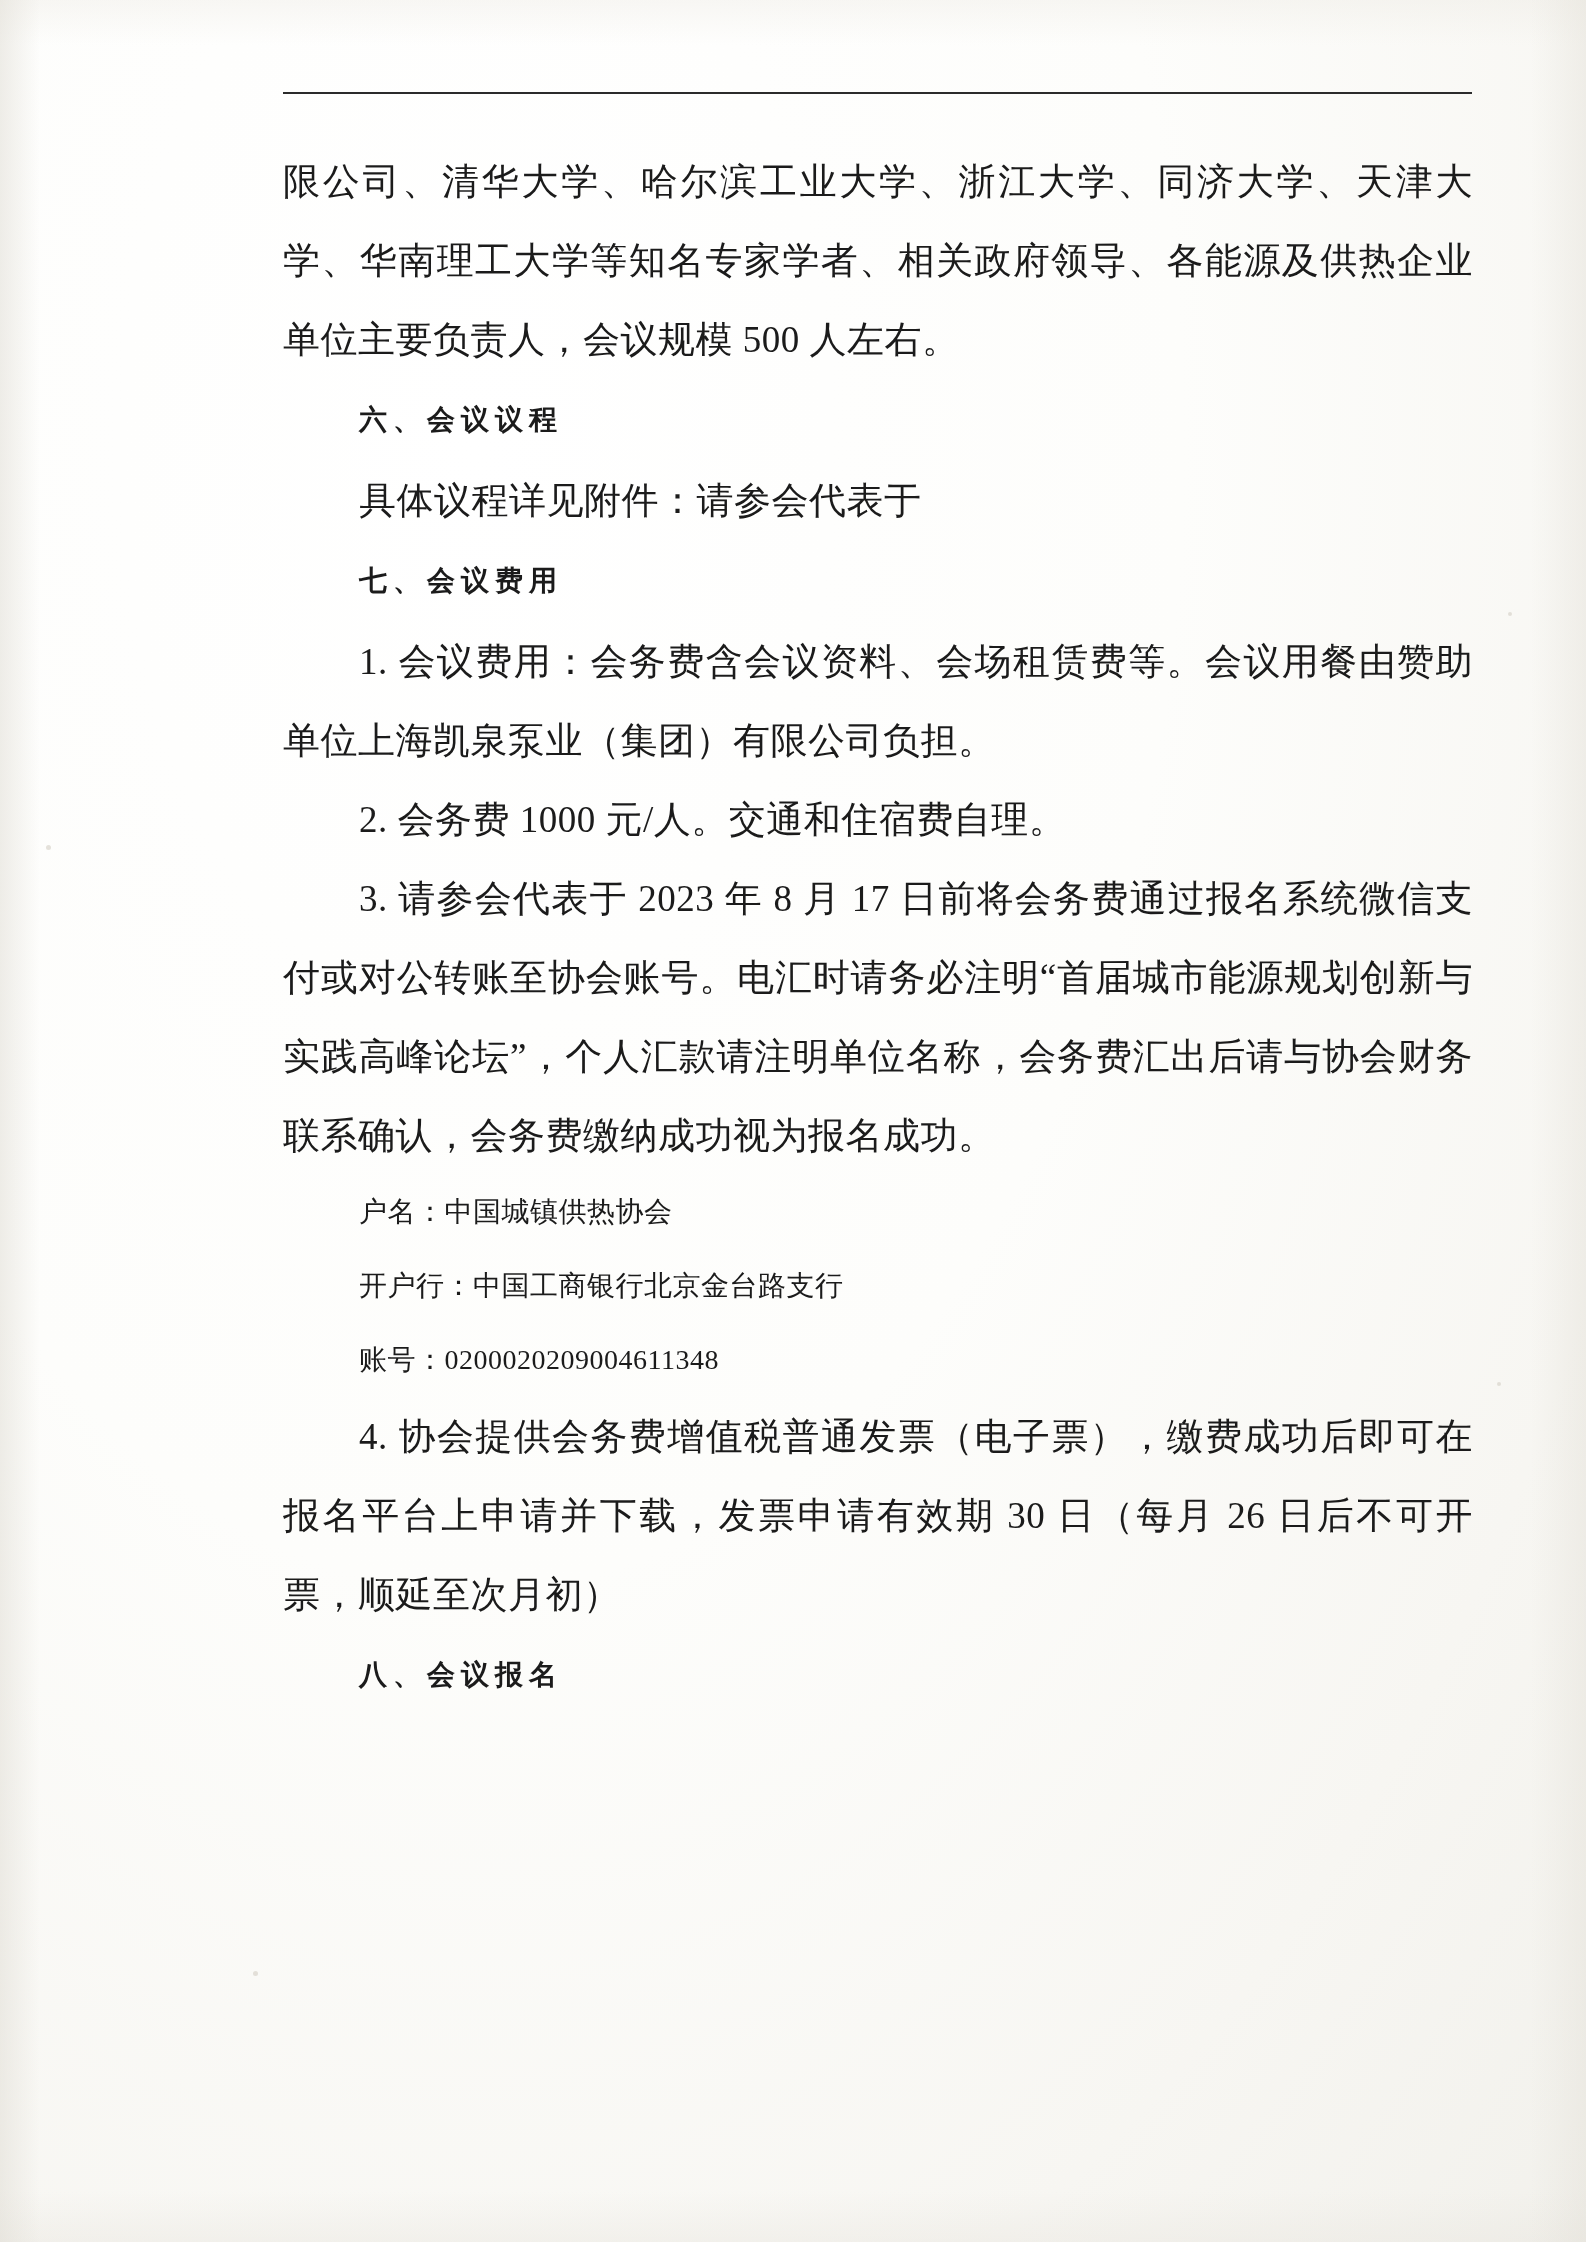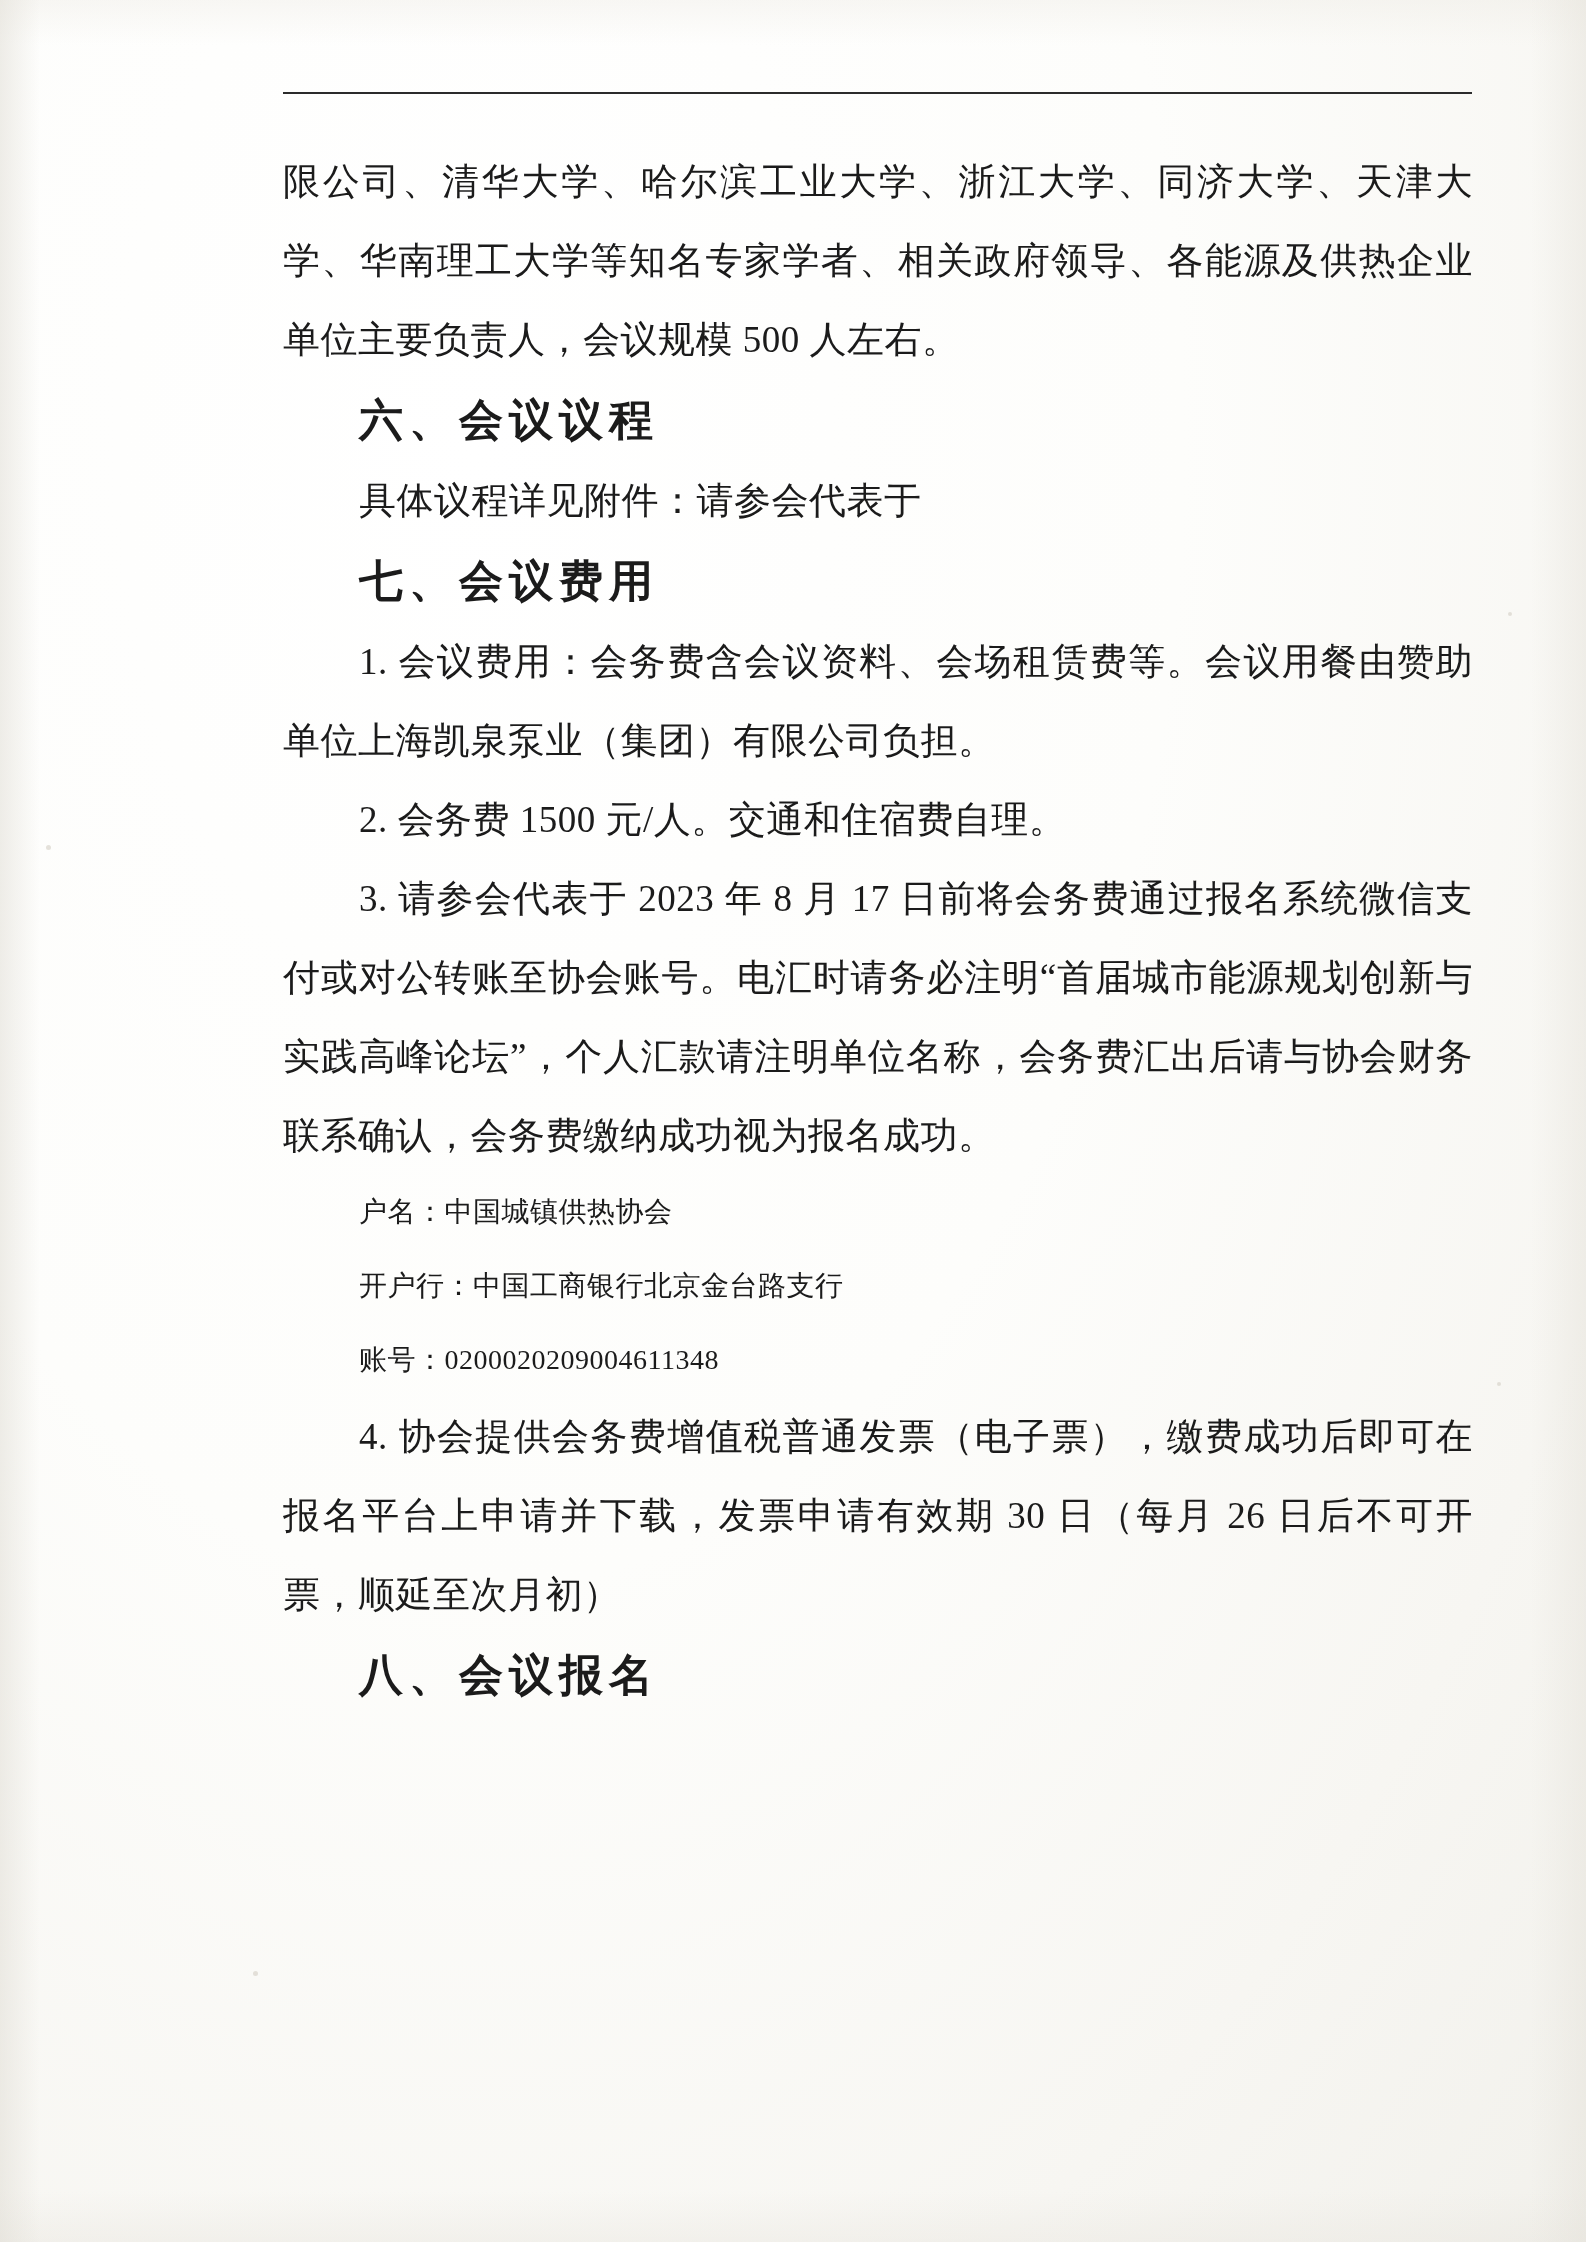--- a/index.html
+++ b/index.html
@@ -71,21 +71,21 @@
     letter-spacing: 0.5px;
     text-align: justify;
     text-justify: inter-ideograph;
   }
 
   .indent {
     text-indent: 76px;
   }
 
   .heading {
-    font-size: 44px;
+    font-size: 28px;
     line-height: 82px;
     font-weight: bold;
     letter-spacing: 6px;
     text-indent: 76px;
     font-family: "DejaVu Serif", "Liberation Serif", serif;
   }
 
   .bank-line {
     font-size: 28px;
     line-height: 74px;
@@ -115,21 +115,21 @@
     <p class="para">限公司、清华大学、哈尔滨工业大学、浙江大学、同济大学、天津大学、华南理工大学等知名专家学者、相关政府领导、各能源及供热企业单位主要负责人，会议规模 500 人左右。</p>
 
     <p class="heading">六、会议议程</p>
 
     <p class="para indent">具体议程详见附件：请参会代表于</p>
 
     <p class="heading">七、会议费用</p>
 
     <p class="para indent">1. 会议费用：会务费含会议资料、会场租赁费等。会议用餐由赞助单位上海凯泉泵业（集团）有限公司负担。</p>
 
-    <p class="para indent">2. 会务费 1500 元/人。交通和住宿费自理。</p>
+    <p class="para indent">2. 会务费 1000 元/人。交通和住宿费自理。</p>
 
     <p class="para indent">3. 请参会代表于 2023 年 8 月 17 日前将会务费通过报名系统微信支付或对公转账至协会账号。电汇时请务必注明“首届城市能源规划创新与实践高峰论坛”，个人汇款请注明单位名称，会务费汇出后请与协会财务联系确认，会务费缴纳成功视为报名成功。</p>
 
     <p class="bank-line">户名：中国城镇供热协会</p>
 
     <p class="bank-line">开户行：中国工商银行北京金台路支行</p>
 
 
     <p class="bank-line">账号：0200020209004611348</p>
 

